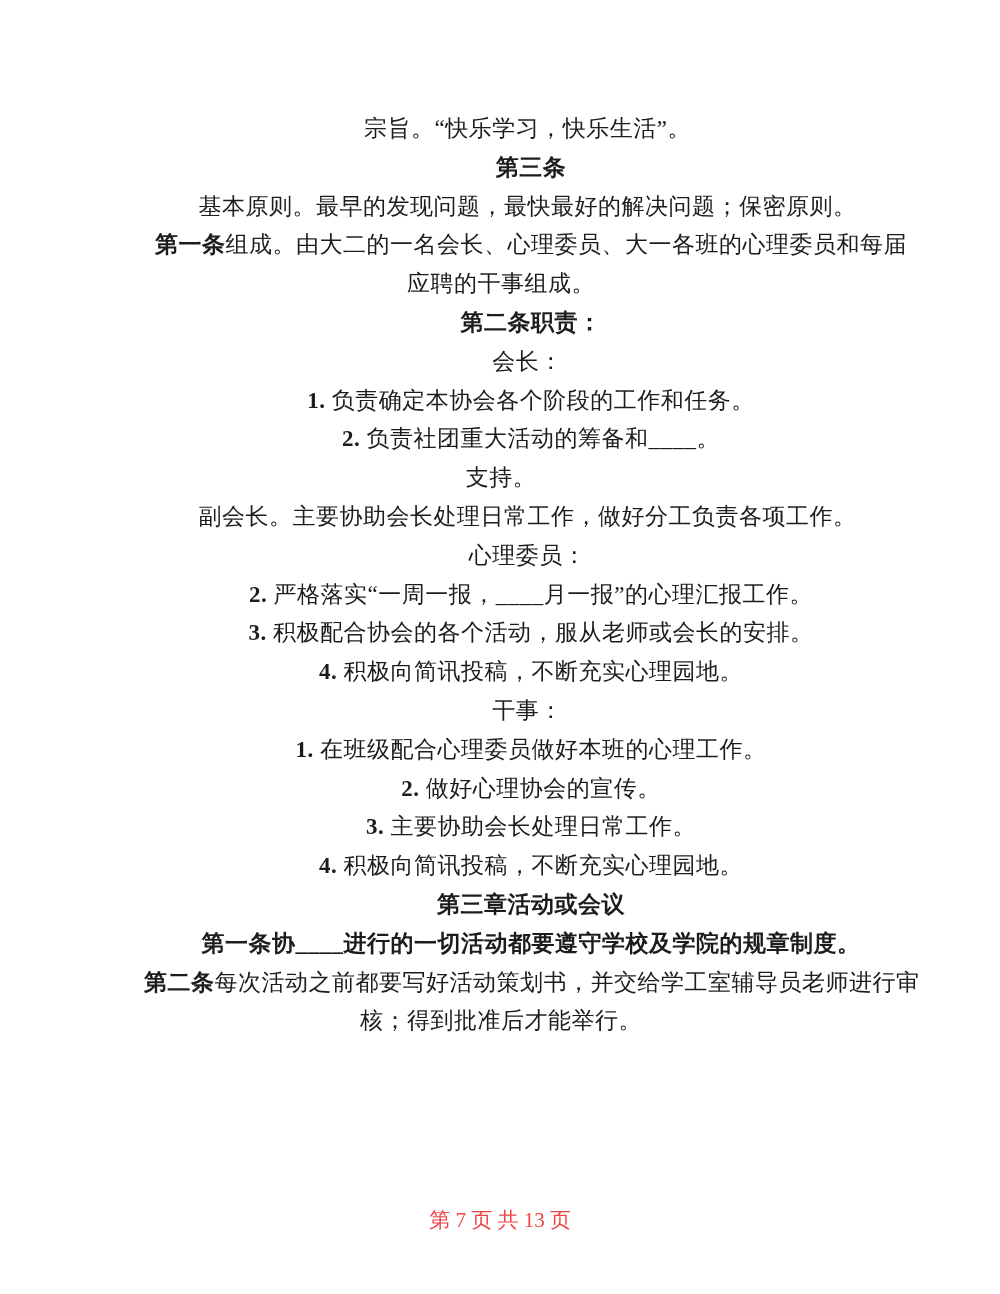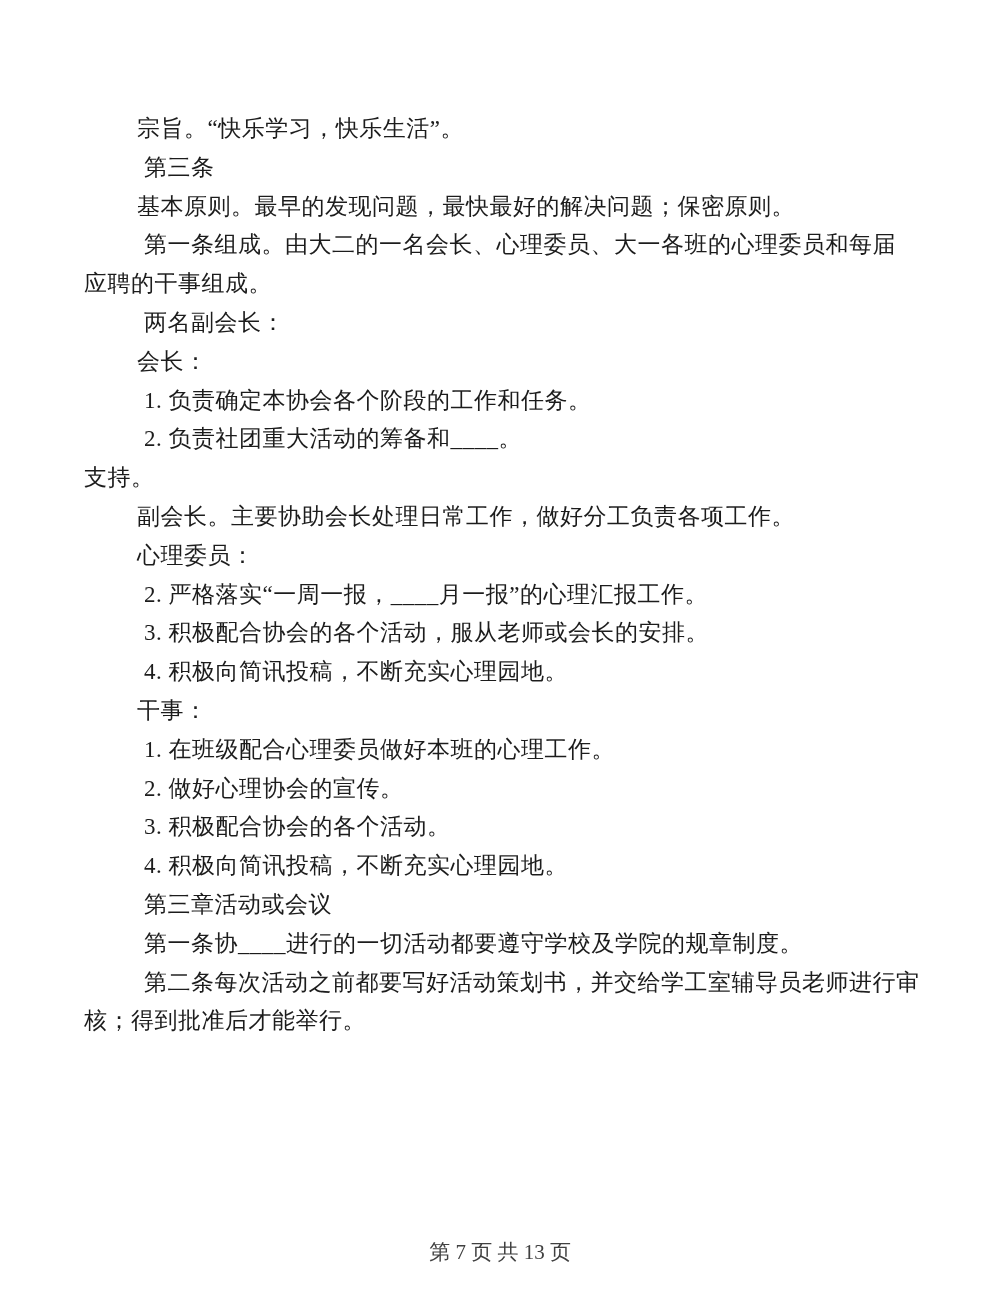--- a/index.html
+++ b/index.html
@@ -21,64 +21,64 @@
     top: 110px;
     left: 84px;
     width: 834px;
     font-size: 23px;
     line-height: 38.8px;
     letter-spacing: 0.5px;
   }
   .ln {
     white-space: nowrap;
     height: 38.8px;
+    text-align: center;
   }
   .ln.ind {
     text-indent: 53px;
   }
   .b {
-    font-weight: normal;
+    font-weight: bold;
     margin-left: 7px;
   }
   .footer {
     position: absolute;
     top: 1206px;
     left: 0;
     width: 100%;
     text-align: center;
     font-size: 21px;
     line-height: 28px;
-    color: #404040;
-    margin-top: 32px;
+    color: #ef4444;
   }
 </style>
 </head>
 <body>
 
 <div class="page">
   <div class="content">
       <div class="ln ind"><span>宗旨。“快乐学习，快乐生活”。</span></div>
       <div class="ln ind"><span class="b">第三条</span></div>
       <div class="ln ind"><span>基本原则。最早的发现问题，最快最好的解决问题；保密原则。</span></div>
       <div class="ln ind"><span class="b">第一条</span><span>组成。由大二的一名会长、心理委员、大一各班的心理委员和每届</span></div>
       <div class="ln"><span>应聘的干事组成。</span></div>
-      <div class="ln ind"><span class="b">两名副会长：</span></div>
+      <div class="ln ind"><span class="b">第二条职责：</span></div>
       <div class="ln ind"><span>会长：</span></div>
       <div class="ln ind"><span class="b">1.</span><span> 负责确定本协会各个阶段的工作和任务。</span></div>
       <div class="ln ind"><span class="b">2.</span><span> 负责社团重大活动的筹备和____。</span></div>
       <div class="ln"><span>支持。</span></div>
       <div class="ln ind"><span>副会长。主要协助会长处理日常工作，做好分工负责各项工作。</span></div>
       <div class="ln ind"><span>心理委员：</span></div>
       <div class="ln ind"><span class="b">2.</span><span> 严格落实“一周一报，____月一报”的心理汇报工作。</span></div>
       <div class="ln ind"><span class="b">3.</span><span> 积极配合协会的各个活动，服从老师或会长的安排。</span></div>
       <div class="ln ind"><span class="b">4.</span><span> 积极向简讯投稿，不断充实心理园地。</span></div>
       <div class="ln ind"><span>干事：</span></div>
       <div class="ln ind"><span class="b">1.</span><span> 在班级配合心理委员做好本班的心理工作。</span></div>
       <div class="ln ind"><span class="b">2.</span><span> 做好心理协会的宣传。</span></div>
-      <div class="ln ind"><span class="b">3.</span><span> 积极配合协会的各个活动。</span></div>
+      <div class="ln ind"><span class="b">3.</span><span> 主要协助会长处理日常工作。</span></div>
       <div class="ln ind"><span class="b">4.</span><span> 积极向简讯投稿，不断充实心理园地。</span></div>
       <div class="ln ind"><span class="b">第三章活动或会议</span></div>
       <div class="ln ind"><span class="b">第一条协____进行的一切活动都要遵守学校及学院的规章制度。</span></div>
       <div class="ln ind"><span class="b">第二条</span><span>每次活动之前都要写好活动策划书，并交给学工室辅导员老师进行审</span></div>
       <div class="ln"><span>核；得到批准后才能举行。</span></div>
     </div>
   <div class="footer">
     <span>第 7 页 共 13 页</span>
   </div>
 </div>

